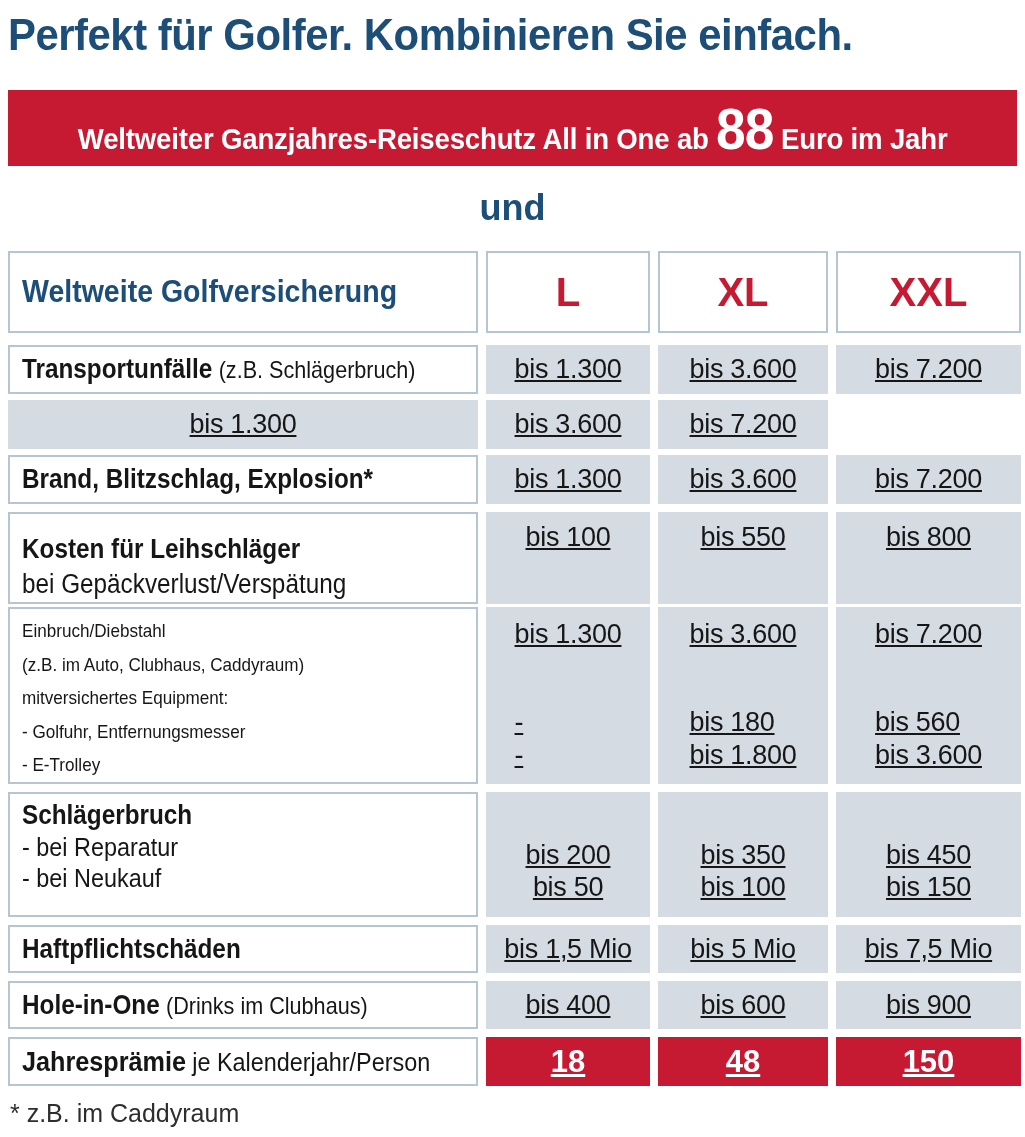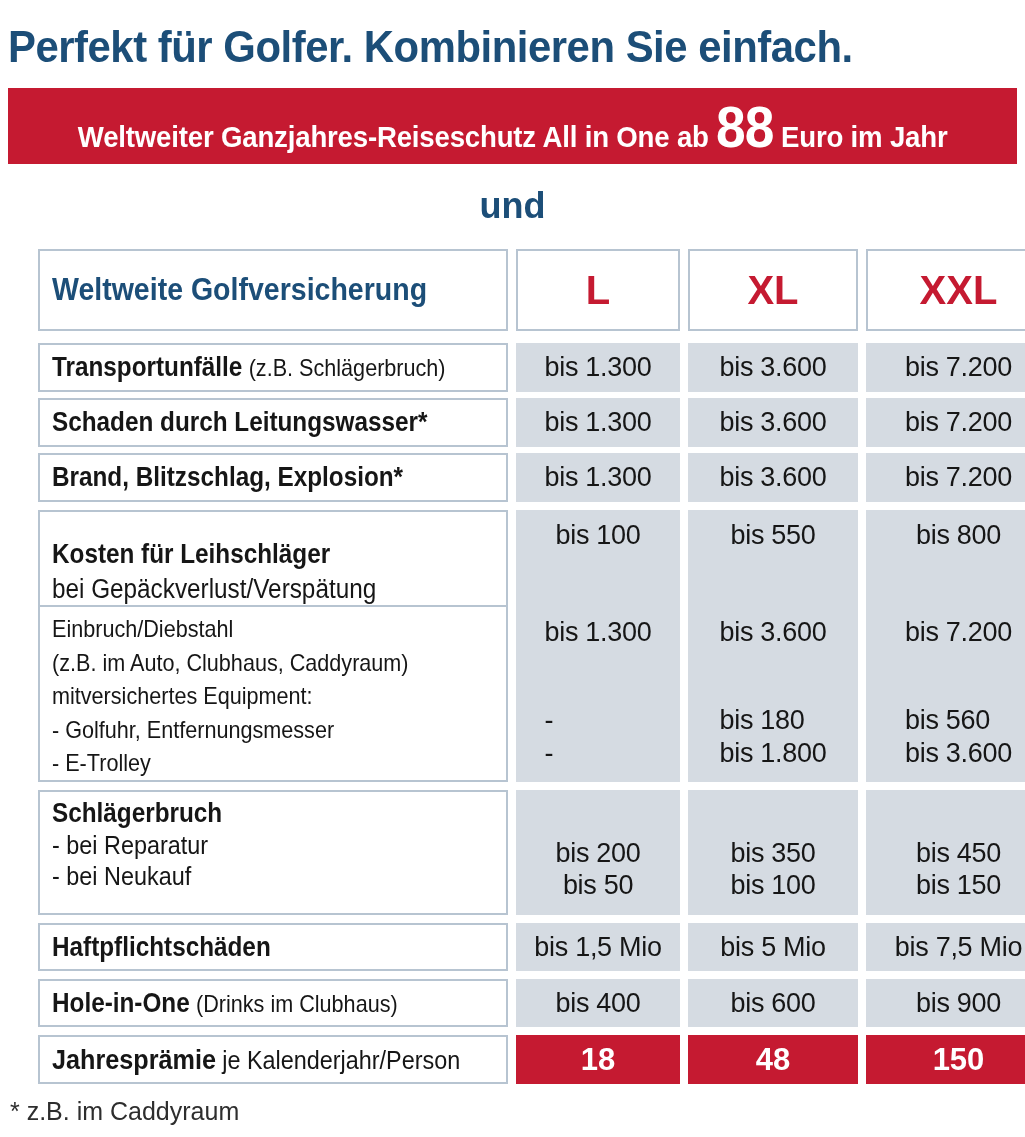--- a/index.html
+++ b/index.html
@@ -15,44 +15,44 @@
     width:1025px;height:1137px;
     background:#fff;
     font-family:"Liberation Sans", sans-serif;
     color:var(--ink);
     overflow:hidden;
   }
   .content{padding:0 8px;}
 
   
   .headline{
-    margin:0;padding-top:18px;height:62px;
+    margin:0;padding-top:6px;height:62px;
     font-size:45px;font-weight:700;color:var(--blue);
     line-height:58px;white-space:nowrap;
   }
   .headline .sqx{display:inline-block;transform:scaleX(0.93);transform-origin:0 50%;letter-spacing:-0.5px;}
 
   
   .banner{
-    margin-top:8px;height:76px;background:var(--red);
+    margin-top:22px;height:76px;background:var(--red);
     display:flex;align-items:center;justify-content:center;
   }
   .banner-row{display:flex;align-items:baseline;transform:scaleX(0.92);transform-origin:center;white-space:nowrap;}
   .banner-text{color:#fff;font-size:30px;font-weight:700;letter-spacing:-0.2px;}
   .banner-price{color:#fff;font-size:58px;font-weight:700;margin:0 8px;letter-spacing:-1px;}
 
   
   .conj{
     height:64px;margin-top:10px;
     display:flex;align-items:center;justify-content:center;
     font-size:36px;font-weight:700;color:var(--blue);
   }
 
   
-  .tbl{margin-top:11px;margin-left:30px;}
+  .tbl{margin-top:11px;}
   .trow{display:grid;grid-template-columns:470px 164px 170px 185px;column-gap:8px;}
   .h82{height:82px}.h49{height:49px}.h48{height:48px}.h86{height:86px}.h176{height:176px}.h125{height:125px}
   .mb12{margin-bottom:12px}.mb6{margin-bottom:6px}.mb8{margin-bottom:8px}.mb9{margin-bottom:9px}
 
   .cell{box-sizing:border-box;}
   .lcell{
     background:#fff;border:2px solid var(--border);
     display:flex;align-items:center;padding-left:12px;
     font-size:27px;font-weight:700;
   }
@@ -70,35 +70,35 @@
   .hcell-label .sq{transform:scaleX(0.92);transform-origin:0 50%;white-space:nowrap;}
   .hcell-col{
     background:#fff;border:2px solid var(--border);
     display:flex;align-items:center;justify-content:center;
     font-size:40px;font-weight:700;color:var(--red);
   }
 
   .vcell{
     background:var(--cellgray);
     font-size:27px;font-weight:400;letter-spacing:-0.3px;
-    display:flex;align-items:center;justify-content:center;
+    display:flex;align-items:center;justify-content:center;text-decoration:underline;
   }
   .vcell.vt{align-items:flex-start;padding-top:10px;}
   .vcell.v5{align-items:stretch;}
   .v5 .vstack{display:flex;flex-direction:column;text-align:left;padding:11px 0 12px;line-height:33px;}
   .v5 .vbot{margin-top:auto;}
   .vcell.v6{align-items:flex-end;padding-bottom:14px;}
   .v6 .vstack6{text-align:center;line-height:32px;}
   .vcell.vp{
     background:var(--red);color:#fff;font-weight:700;font-size:31px;letter-spacing:0;
   }
 
   
-  .l4{padding-top:25px;line-height:35px;}
-  .l5{padding-top:5px;line-height:33.5px;font-weight:400;font-size:24px;}
+  .l4{padding-top:18px;line-height:35px;}
+  .l5{padding-top:5px;line-height:33.5px;font-weight:400;font-size:19px;}
   .l6{padding-top:6px;line-height:31.5px;font-size:26px;}
 
   .footnote{
     margin-top:13px;padding-left:2px;
     font-size:25px;color:#2e2e2e;font-weight:400;
   }
 </style>
 </head>
 <body>
 
@@ -131,23 +131,20 @@
       <div class="trow h49 mb6">
         <div class="cell lcell">
           <span class="sq"><span>Transportunfälle</span><span class="note">(z.B. Schlägerbruch)</span></span>
         </div>
         <div class="cell vcell">bis 1.300</div>
         <div class="cell vcell">bis 3.600</div>
         <div class="cell vcell">bis 7.200</div>
       </div>
 
       <div class="trow h49 mb6">
-        <div class="cell lcell">
-          <span class="sq">Schaden durch Leitungswasser*</span>
-        </div>
         <div class="cell vcell">bis 1.300</div>
         <div class="cell vcell">bis 3.600</div>
         <div class="cell vcell">bis 7.200</div>
       </div>
 
       <div class="trow h49 mb8">
         <div class="cell lcell">
           <span class="sq">Brand, Blitzschlag, Explosion*</span>
         </div>
         <div class="cell vcell">bis 1.300</div>

